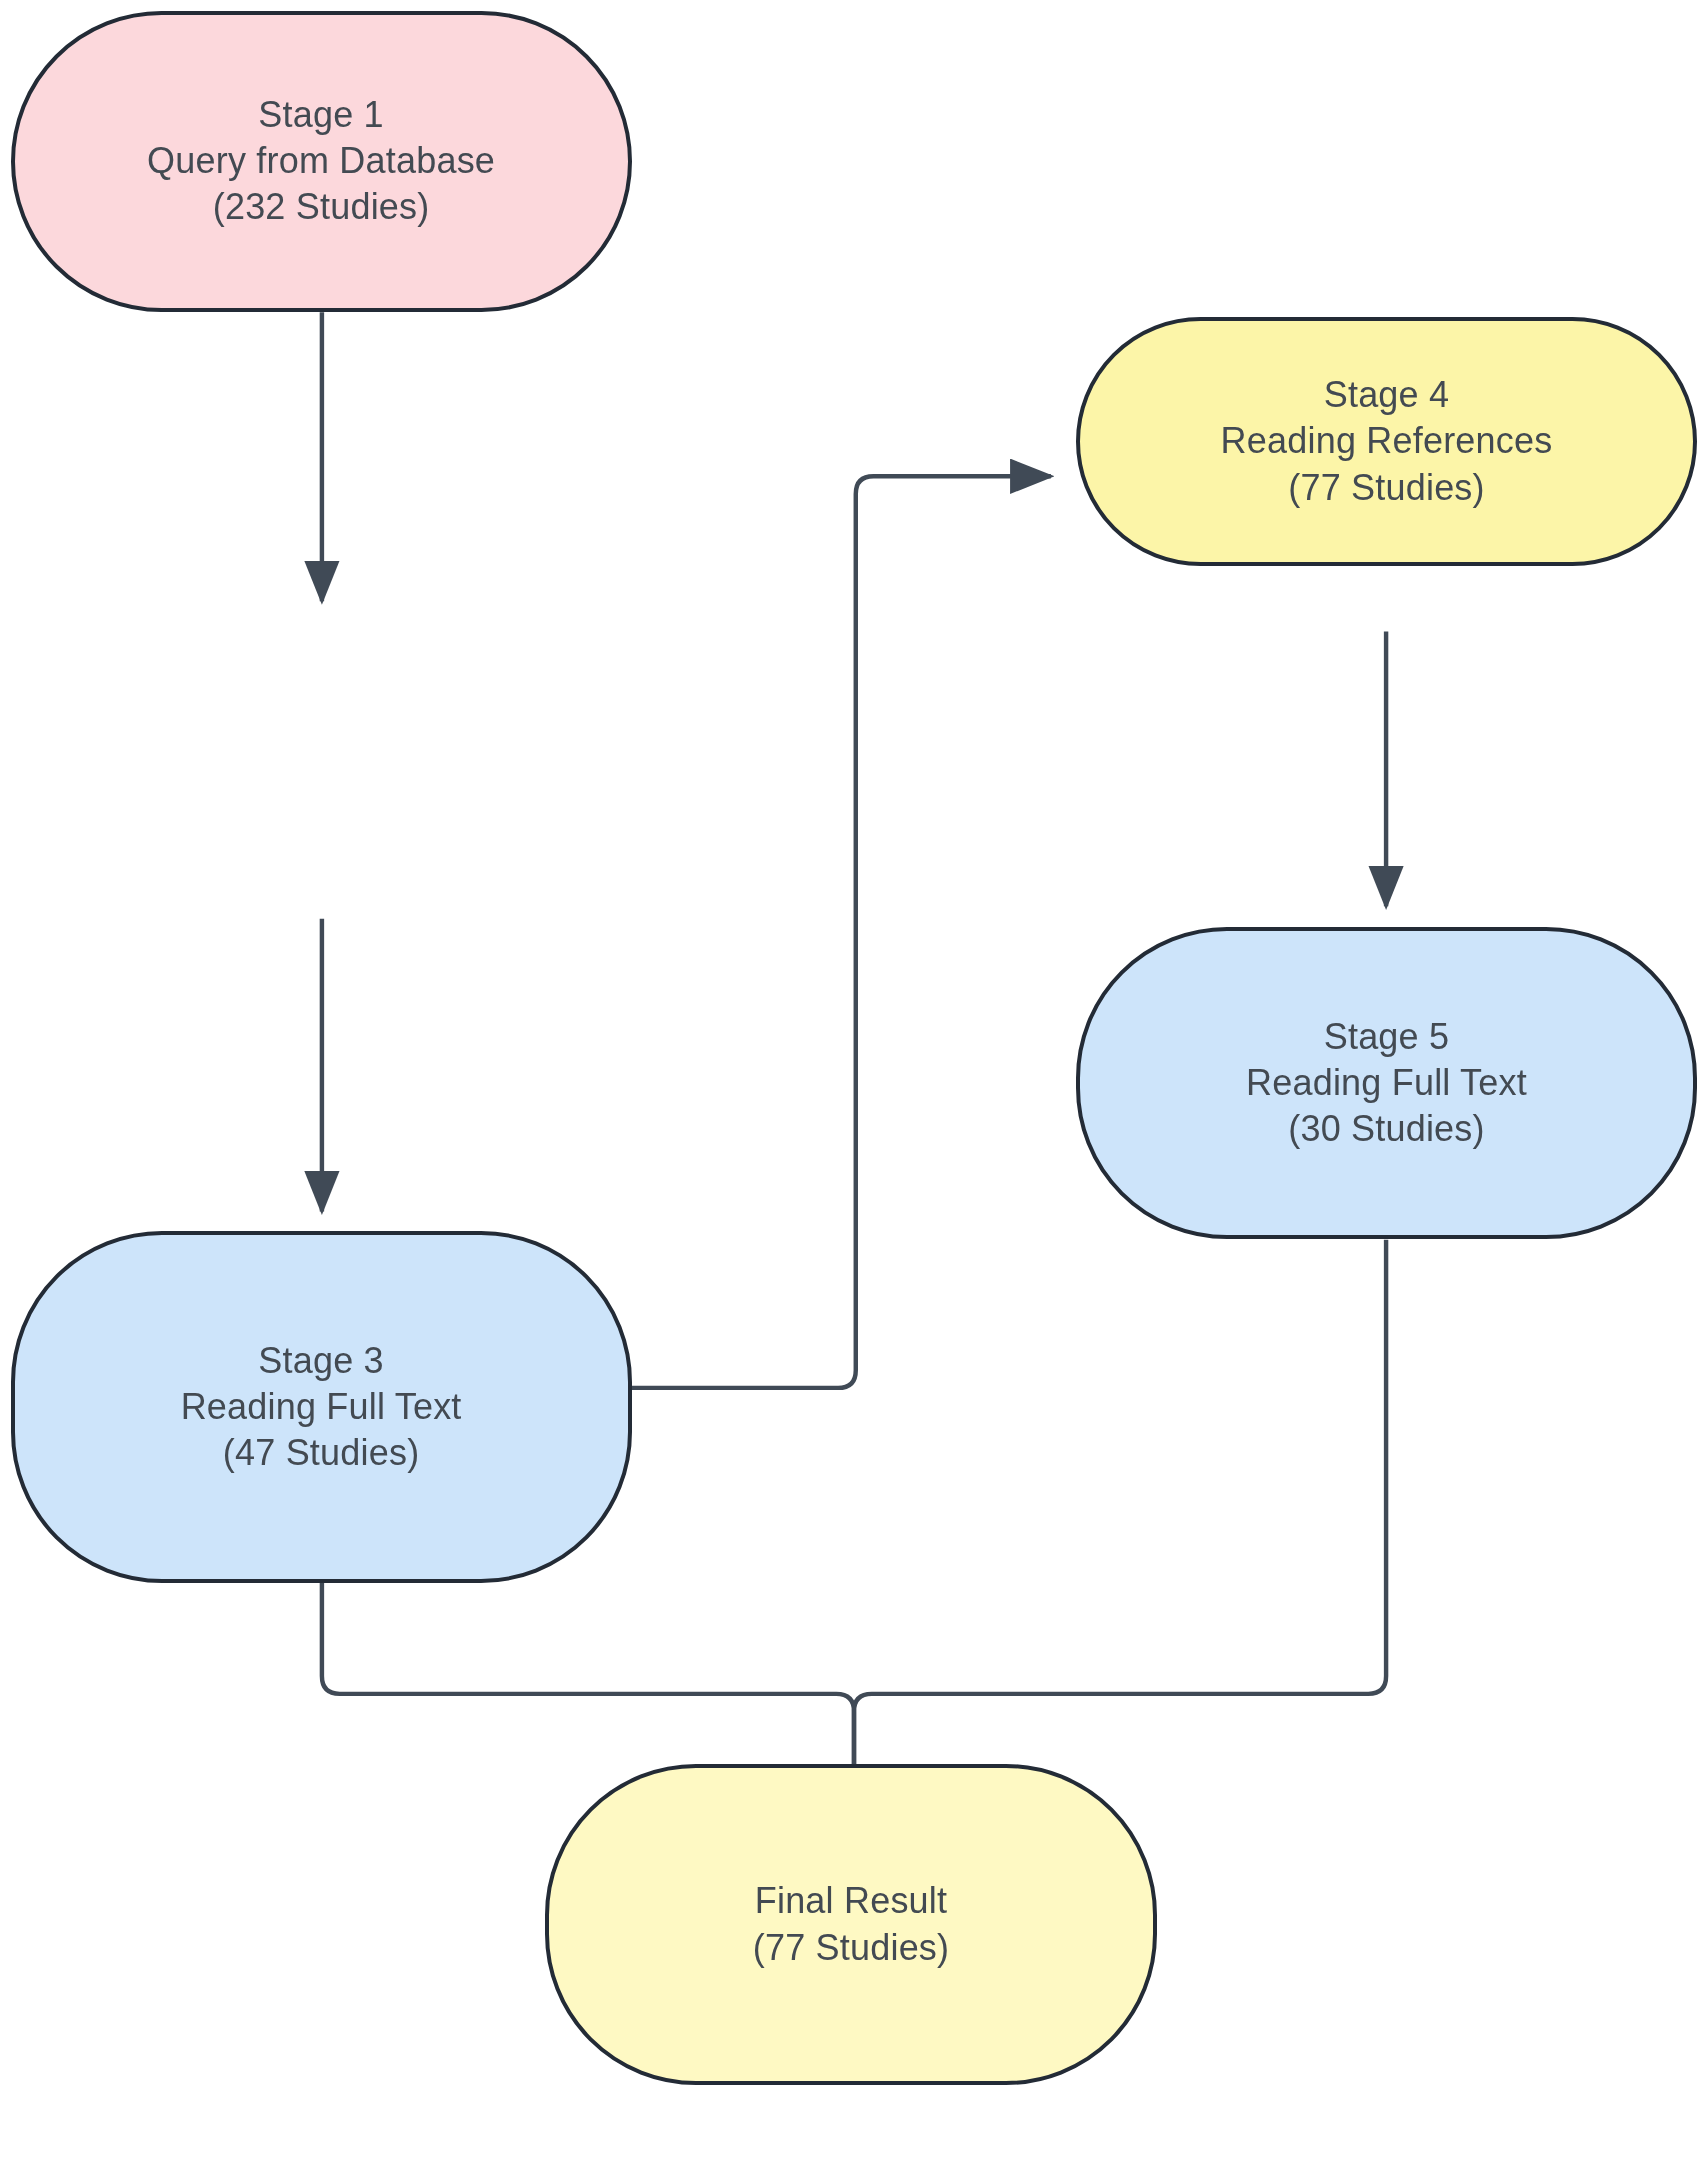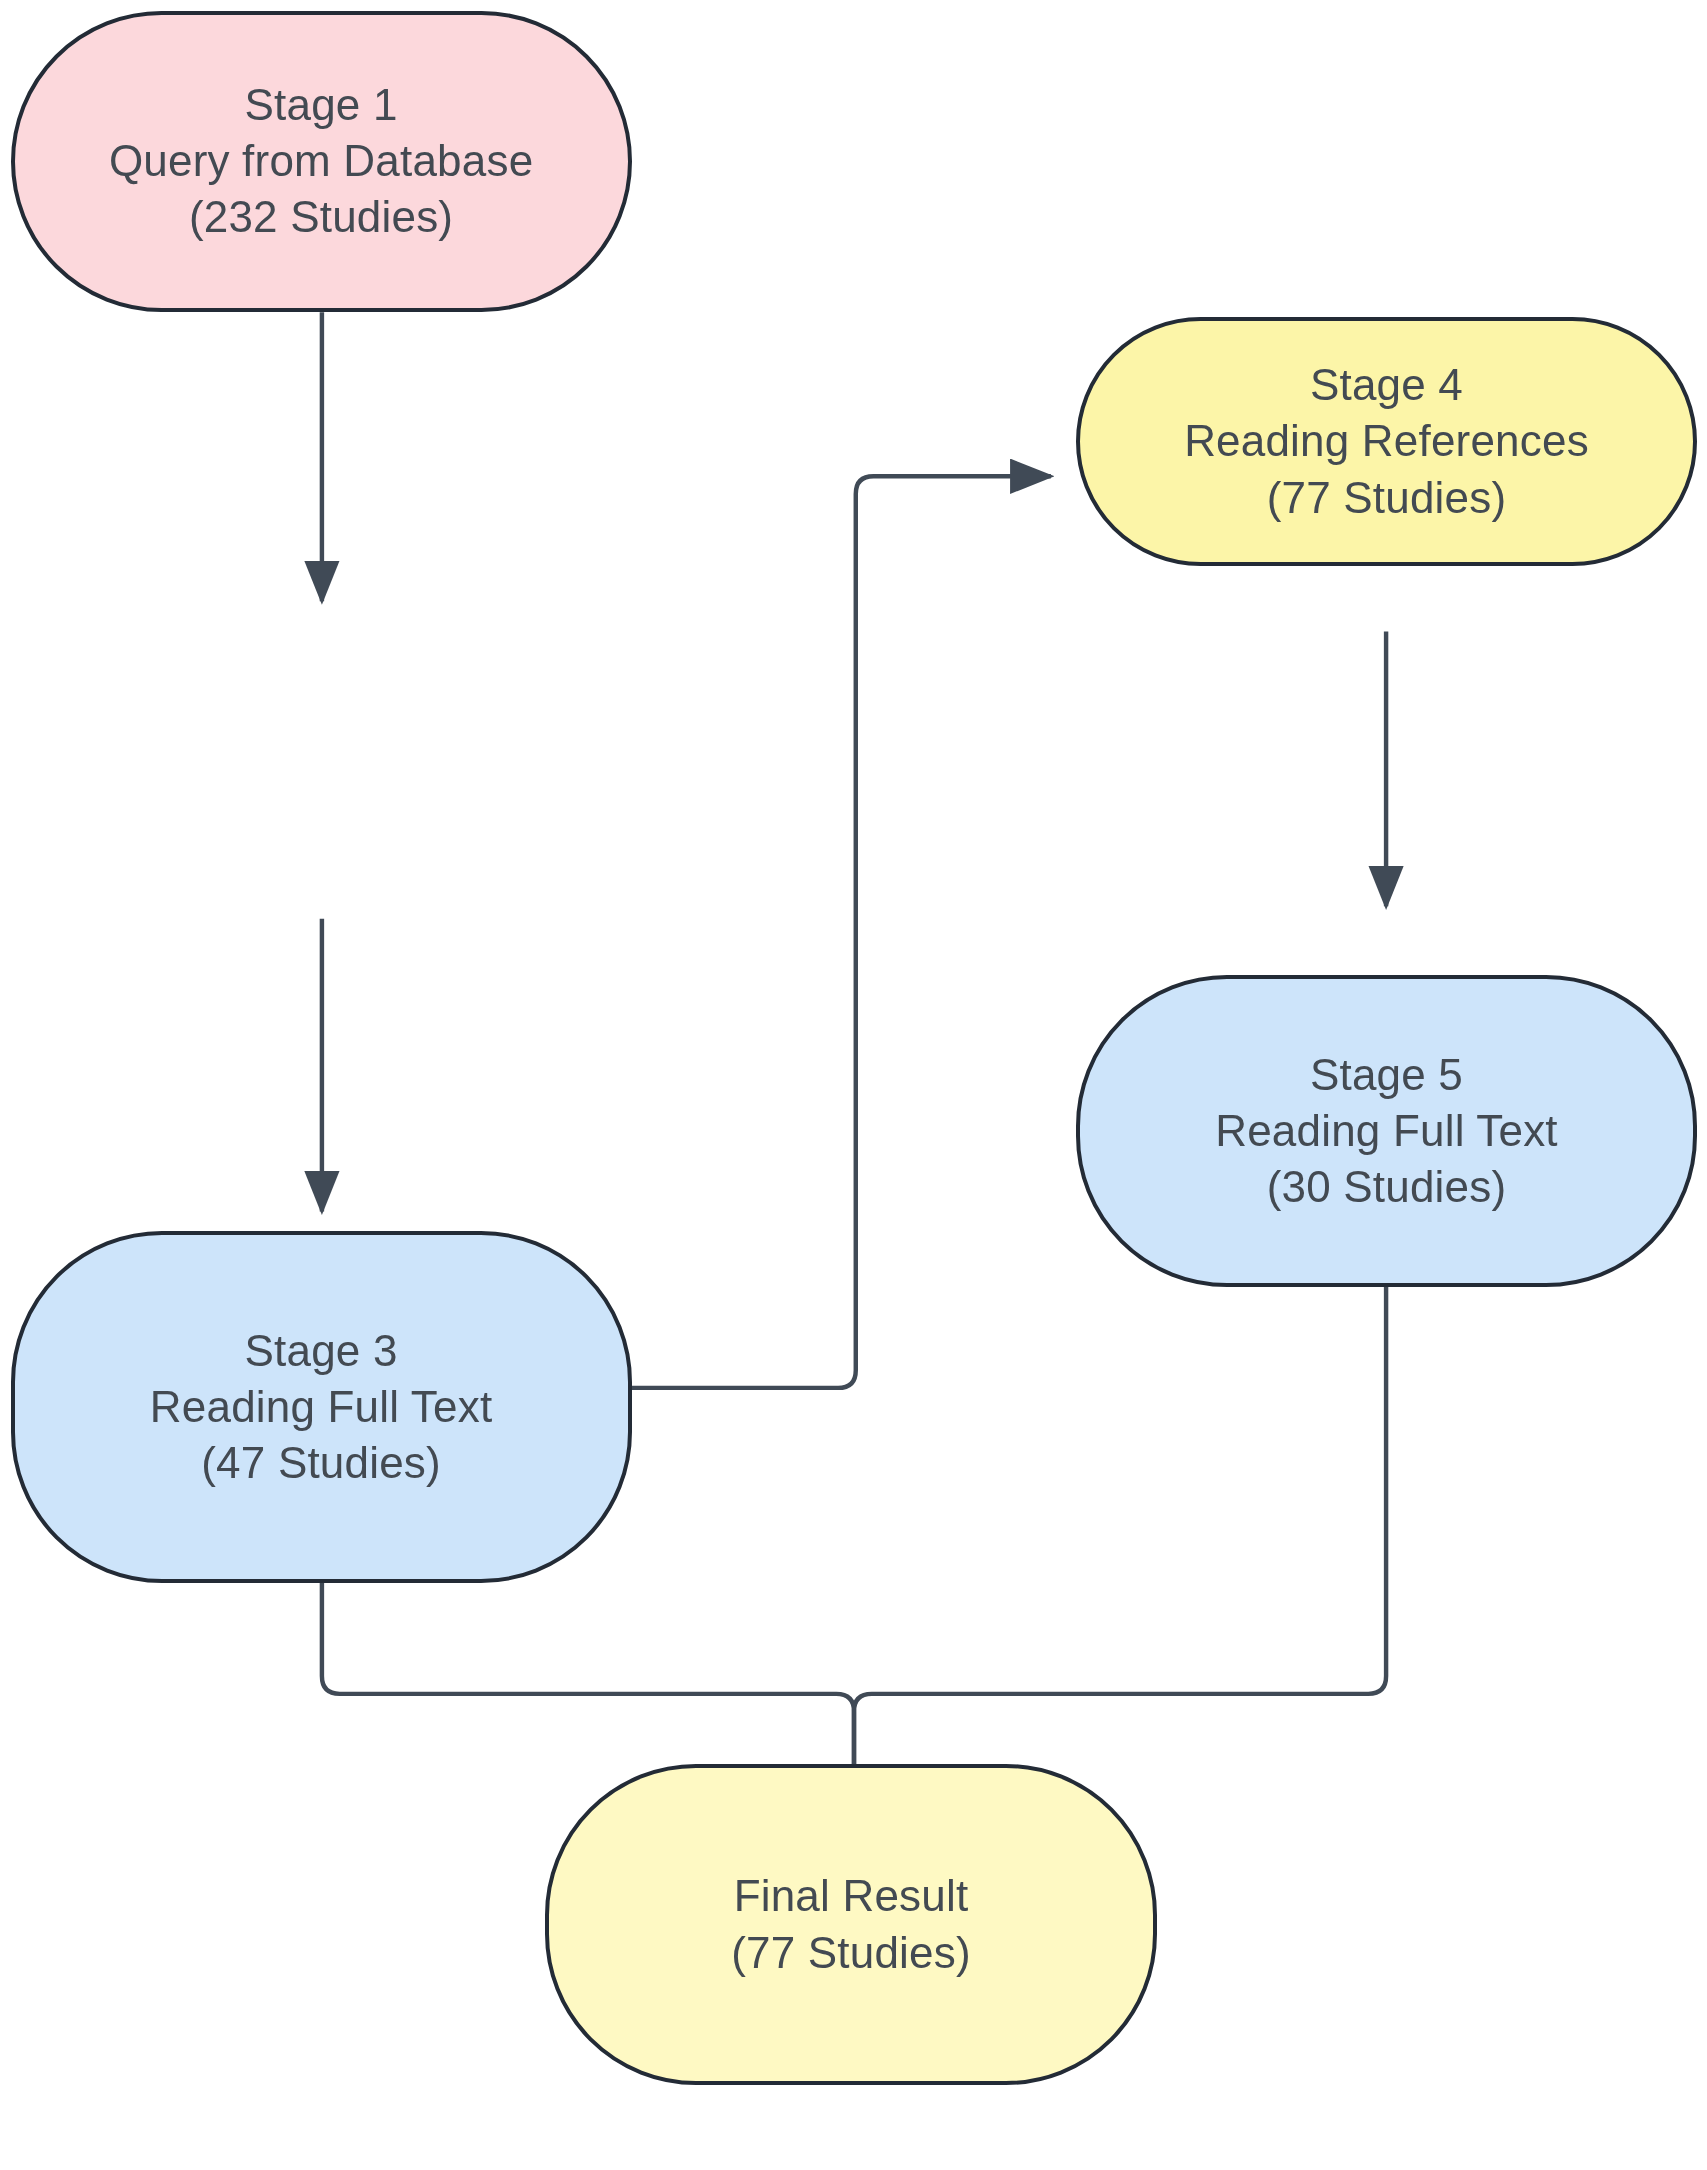--- a/index.html
+++ b/index.html
@@ -28,21 +28,21 @@
   .node {
     position: absolute;
     box-sizing: border-box;
     border: 4.4px solid #232b36;
     border-radius: 151px;
     display: flex;
     align-items: center;
     justify-content: center;
     text-align: center;
     color: #434a52;
-    font-size: 44px;
+    font-size: 36px;
     line-height: 1.28;
     letter-spacing: 0.2px;
     z-index: 2;
   }
   .node-label {
     display: block;
     padding: 0 23px;
     white-space: pre-line;
   }
 </style>
@@ -83,21 +83,21 @@
 Reading Full Text
 (47 Studies)</span>
   </div>
 
   <div class="node" id="node-stage4" style="left:1076px; top:317px; width:621px; height:249px; background:#fcf5a8;">
     <span class="node-label">Stage 4
 Reading References
 (77 Studies)</span>
   </div>
 
-  <div class="node" id="node-stage5" style="left:1076px; top:927px; width:621px; height:312px; background:#cde4fa;margin-top:48px;">
+  <div class="node" id="node-stage5" style="left:1076px; top:927px; width:621px; height:312px; background:#cde4fa;">
     <span class="node-label">Stage 5
 Reading Full Text
 (30 Studies)</span>
   </div>
 
   <div class="node" id="node-final" style="left:545px; top:1744px; width:612px; height:321px; background:#fef9c3;margin-top:20px;">
     <span class="node-label">Final Result
 (77 Studies)</span>
   </div>
 

